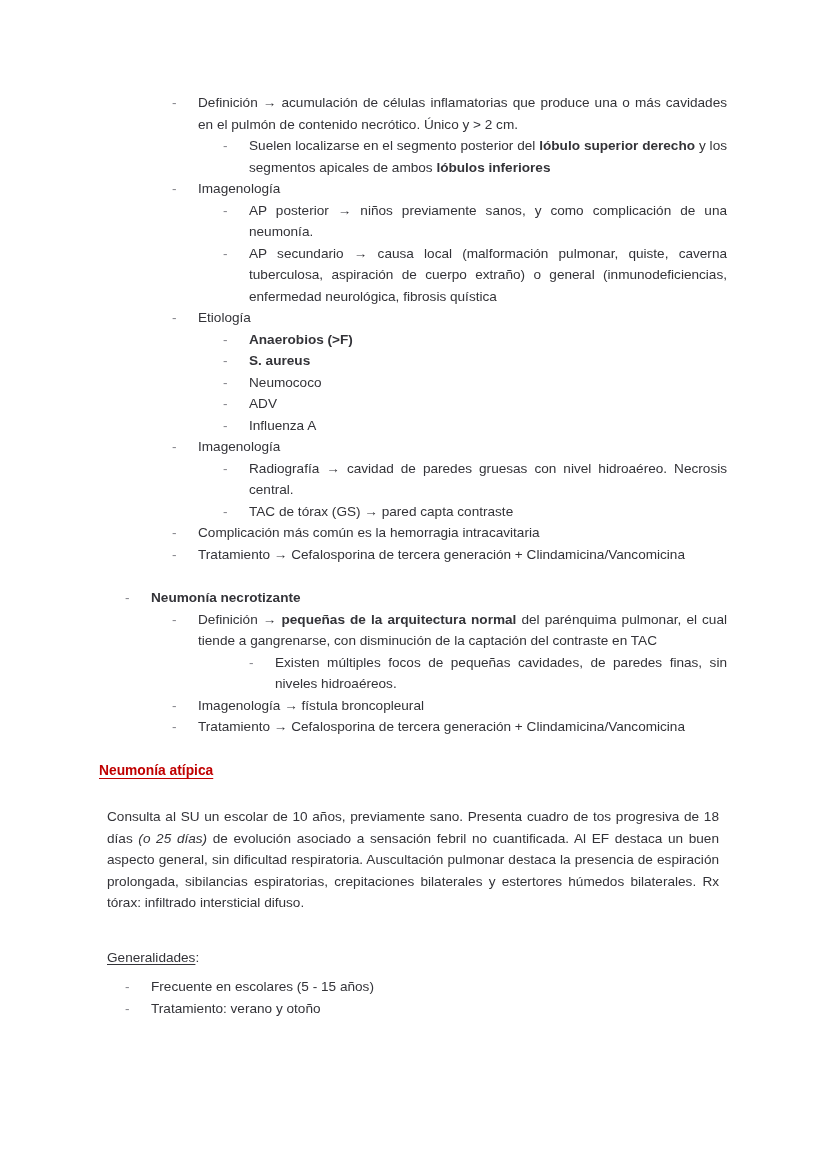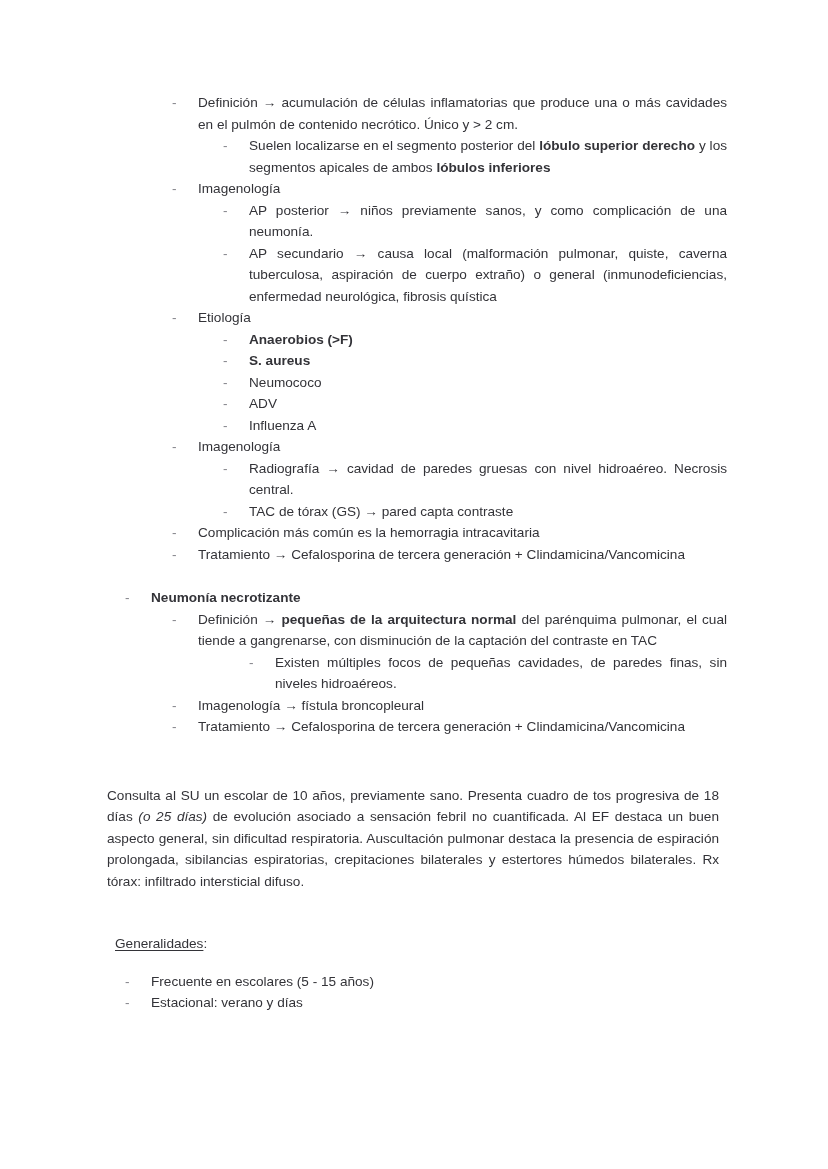--- a/index.html
+++ b/index.html
@@ -87,21 +87,21 @@
     color: #C00000;
     text-decoration: underline;
     text-underline-offset: 3px;
     margin: 0;
     display: inline-block;
   }
 
   .heading-underline {
     font-size: 13.6px;
     line-height: 21.5px;
-    margin: 16px;
+    margin: 8px;
   }
   .heading-underline .u {
     text-decoration: underline;
     text-underline-offset: 2px;
   }
 
   .arrow { white-space: nowrap; }
 </style>
 </head>
 <body>
@@ -212,33 +212,36 @@
     </li>
 
     <li class="li lvl1">
       <span class="dash">-</span>
       <span class="txt"><span>Tratamiento</span><span class="arrow"> <span>→</span></span><span> Cefalosporina de tercera generación + Clindamicina/Vancomicina</span></span>
     </li>
   </ul>
 
   <div class="spacer-lg"></div>
 
+  <div>
+    <span class="heading-red">Neumonía atípica</span>
+  </div>
 
   <div class="spacer-md"></div>
 
   <p class="para"><span>Consulta al SU un escolar de 10 años, previamente sano. Presenta cuadro de tos progresiva de 18 días </span><span class="i">(o 25 días)</span><span> de evolución asociado a sensación febril no cuantificada. Al EF destaca un buen aspecto general, sin dificultad respiratoria. Auscultación pulmonar destaca la presencia de espiración prolongada, sibilancias espiratorias, crepitaciones bilaterales y estertores húmedos bilaterales. Rx tórax: infiltrado intersticial difuso.</span></p>
 
   <div class="spacer-md"></div>
 
   <p class="heading-underline"><span class="u">Generalidades</span><span>:</span></p>
 
   <ul class="list">
     <li class="li lvl0">
       <span class="dash">-</span>
       <span class="txt">Frecuente en escolares (5 - 15 años)</span>
     </li>
     <li class="li lvl0">
       <span class="dash">-</span>
-      <span class="txt">Estacional: verano y días</span>
+      <span class="txt">Tratamiento: verano y otoño</span>
     </li>
   </ul>
 
 </div>
 
 </body></html>

